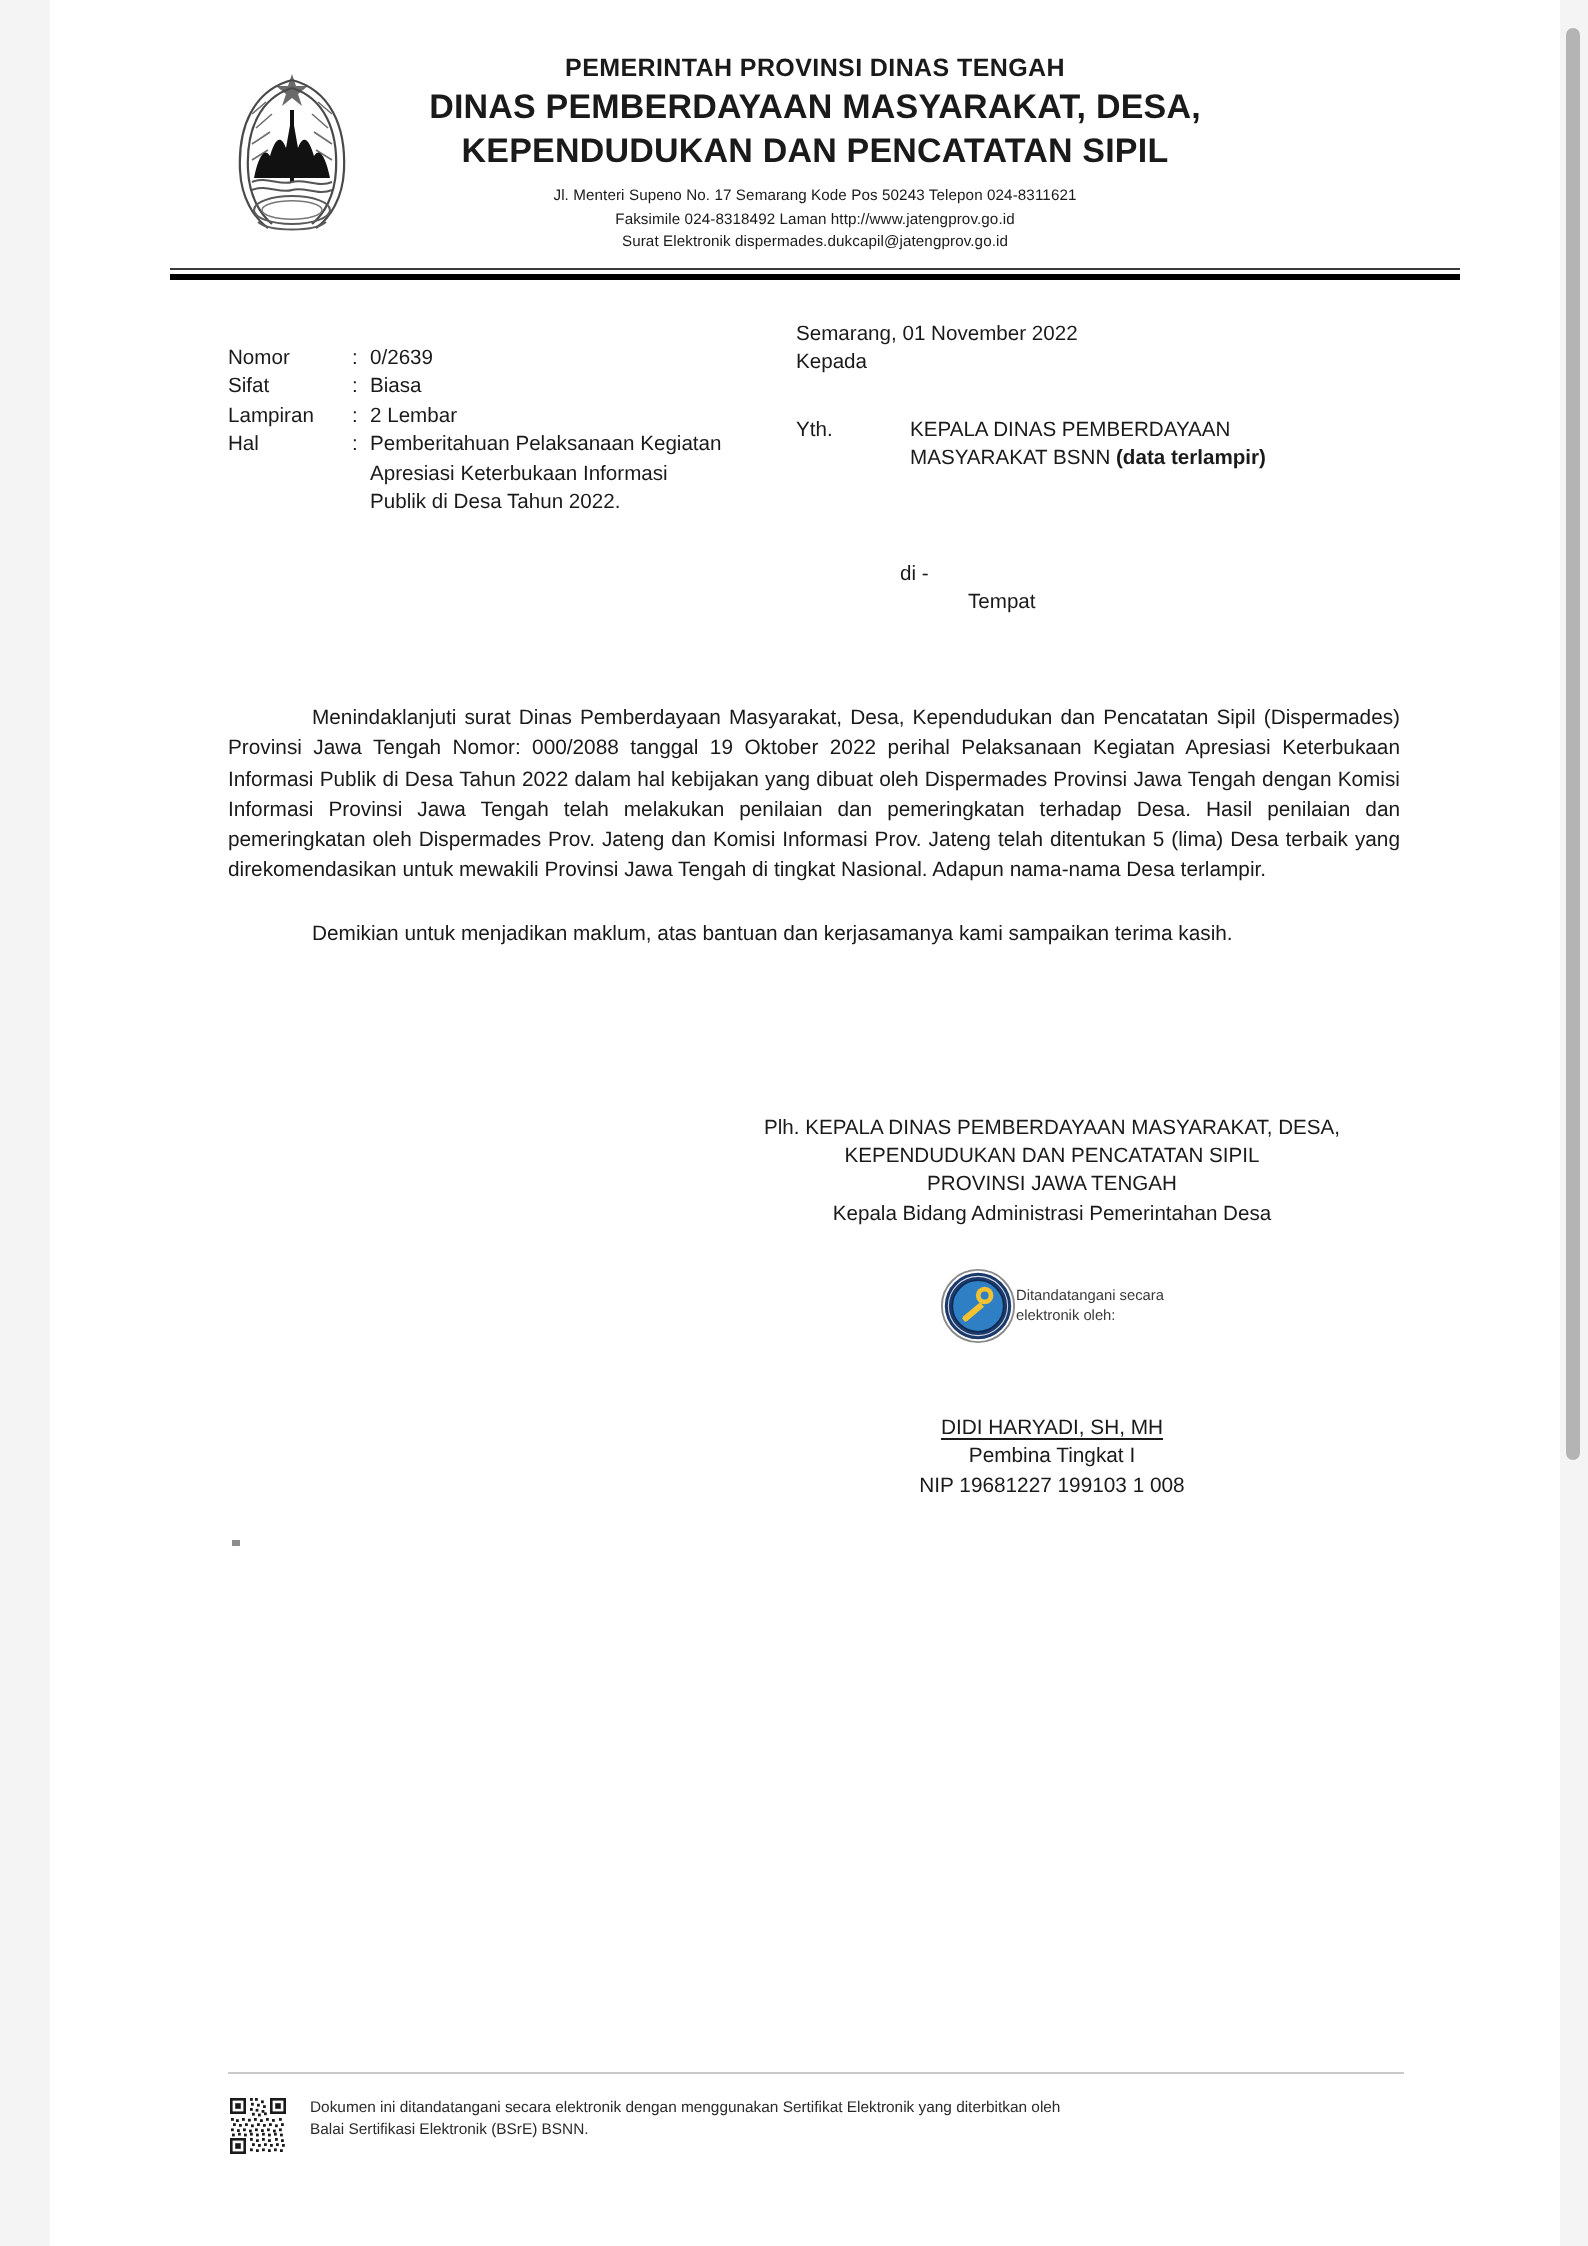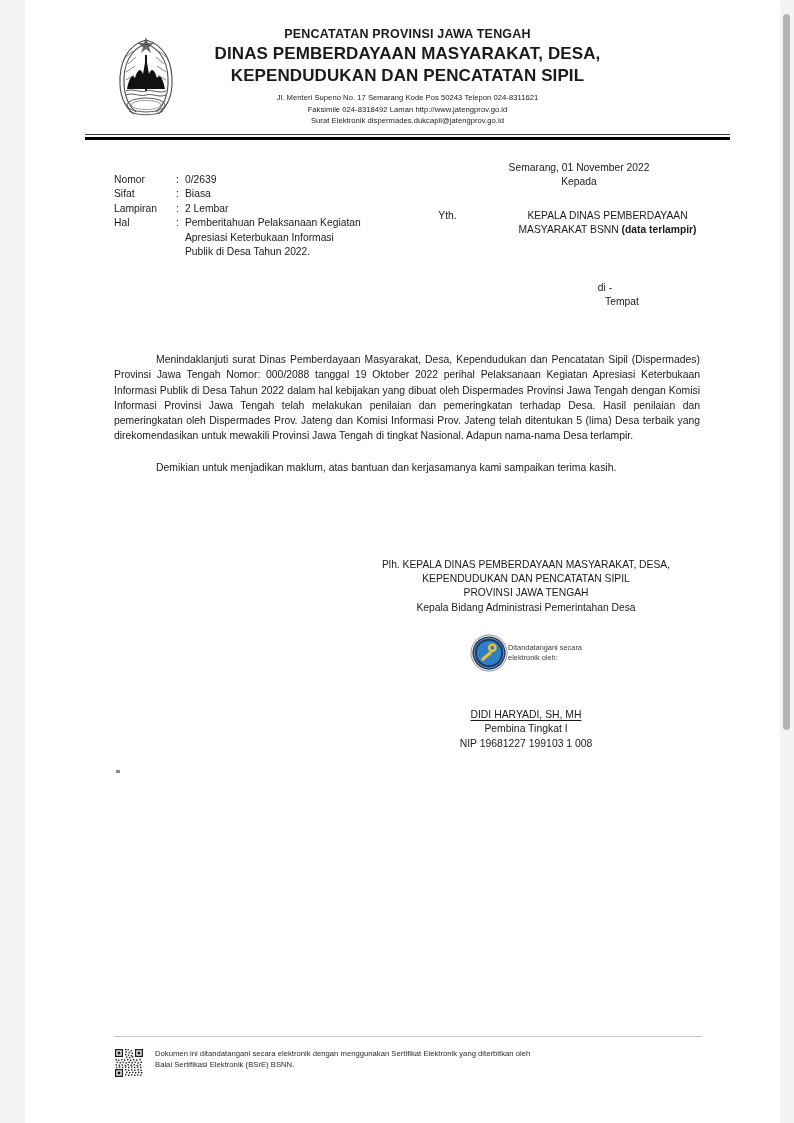--- a/index.html
+++ b/index.html
@@ -70,23 +70,22 @@
     position: absolute; left: 29px; top: 12px;
     width: 300px;
   }
   .ref-row { display: flex; }
   .ref-key { width: 62px; flex: none; }
   .ref-colon { width: 9px; flex: none; }
   .ref-val { flex: 1; }
   .ref-cont { padding-left: 71px; }
 
   .ref-right {
-    position: absolute; left: 334px; top: 0;
+    position: absolute; left: 313px; top: 0;
     width: 320px;
-    text-align: center;
   }
   .addr-date { line-height: 14.6px; }
   .yth-row { display: flex; margin-top: 19px; }
   .yth-label { width: 57px; flex: none; }
   .yth-body { flex: 1; }
   .di-row { margin-top: 43px; padding-left: 52px; }
   .tempat-row { padding-left: 86px; }
 
   
   .body {
@@ -191,21 +190,21 @@
           </g>
           <path d="M14 56 C16 46 19 40 22 45 C24 38 27 33 30 41 L33 24 L36 41 C39 33 42 38 44 45 C47 40 50 46 52 56 Z" fill="#111"></path>
           <rect x="32" y="22" width="2" height="36" fill="#111"></rect>
           <path d="M13 58 C20 55 27 60 33 58 C39 56 46 61 53 58" stroke="#555" stroke-width="1" fill="none"></path>
           <path d="M13 62 C20 59 27 64 33 62 C39 60 46 65 53 62" stroke="#555" stroke-width="1" fill="none"></path>
           <ellipse cx="33" cy="72" rx="19" ry="7" fill="none" stroke="#5a5a5a" stroke-width="1"></ellipse>
           <ellipse cx="33" cy="72" rx="15" ry="4.6" fill="none" stroke="#777" stroke-width=".7"></ellipse>
           <path d="M16 78 C22 83 44 83 50 78" fill="none" stroke="#5a5a5a" stroke-width="1"></path>
         </svg>
 
-        <div class="lh-line1">PENCATATAN PROVINSI JAWA TENGAH</div>
+        <div class="lh-line1">PEMERINTAH PROVINSI DINAS TENGAH</div>
         <div class="lh-line2">DINAS PEMBERDAYAAN MASYARAKAT, DESA,</div>
         <div class="lh-line3">KEPENDUDUKAN DAN PENCATATAN SIPIL</div>
         <div class="lh-addr">
           <div>Jl. Menteri Supeno No. 17 Semarang Kode Pos 50243 Telepon 024-8311621</div>
           <div>Faksimile 024-8318492 Laman http://www.jatengprov.go.id</div>
           <div>Surat Elektronik dispermades.dukcapil@jatengprov.go.id</div>
         </div>
 
         <div class="rule-wrap">
           <div class="rule-thin"></div>

